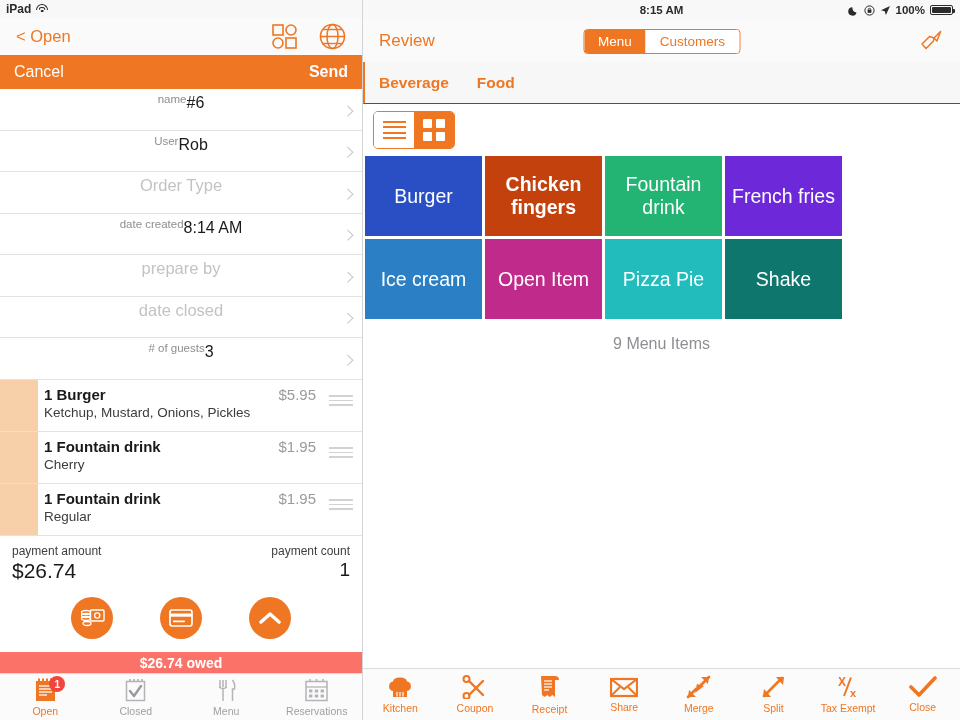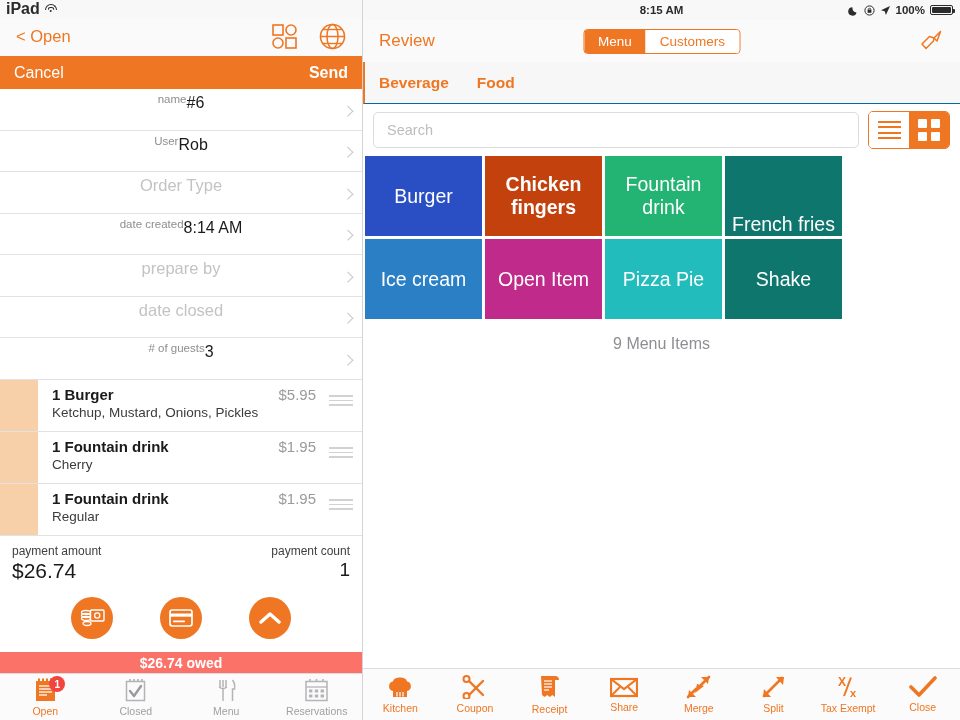--- a/index.html
+++ b/index.html
@@ -9,21 +9,21 @@
     background:#ffffff; overflow:hidden;
     -webkit-font-smoothing:antialiased;
   }
   #app { position:relative; width:960px; height:720px; display:flex; }
 
   
   #left { width:363px; height:720px; background:#fff; display:flex; flex-direction:column;
           border-right:1px solid #d4d4d4; position:relative; }
 
   .statusbar { height:20px; display:flex; align-items:center; background:#f8f8f8;
-               font-size:16px; color:#2b2b2b; font-weight:bold; padding:0 6px; }
+               font-size:12px; color:#2b2b2b; font-weight:bold; padding:0 6px; }
   .sb-left { display:flex; align-items:center; gap:5px; }
   .wifi-ic { display:inline-block; width:12px; height:10px; position:relative; }
   .wifi-ic i { position:absolute; border:1.4px solid #2b2b2b; border-bottom:none;
                border-radius:50% 50% 0 0 / 100% 100% 0 0; left:50%; transform:translateX(-50%); }
   .wifi-ic i:nth-child(1){ width:12px; height:6px; top:0; }
   .wifi-ic i:nth-child(2){ width:7px; height:3.5px; top:2.6px; }
   .wifi-ic i:nth-child(3){ width:2.6px;height:2.6px; top:5.6px; background:#2b2b2b;
                            border-radius:50%; border:none; }
 
   .navbar { height:42px; background:#fafafa; display:flex; align-items:center;
@@ -42,21 +42,21 @@
   .frow .lbl { font-size:11.5px; color:#8e8e93; line-height:13px; }
   .frow .val { font-size:16px; color:#1a1a1a; line-height:19px; }
   .frow.empty .ph { font-size:16.5px; color:#c3c3c6; }
   .chev { position:absolute; right:13px; top:50%; transform:translateY(-50%);
           width:8px; height:8px; border-right:1.6px solid #c7c7cc; border-top:1.6px solid #c7c7cc;
           rotate:45deg; }
 
   .items { flex:0 0 auto; overflow:hidden; }
   .oitem { height:52px; display:flex; border-bottom:1px solid #e2e2e2; background:#fff; }
   .oitem .stripe { width:38px; background:#f7cfa8; flex:0 0 38px; }
-  .oitem .body { flex:1; padding:6px 10px 0 14px; position:relative; }
+  .oitem .body { flex:1; padding:6px 10px 0 6px; position:relative; }
   .oitem .r1 { display:flex; justify-content:space-between; align-items:baseline; padding-right:36px; }
   .oitem .nm { font-size:15px; font-weight:bold; color:#1a1a1a; }
   .oitem .pr { font-size:15px; color:#9a9a9f; }
   .oitem .mods { font-size:13.5px; color:#3c3c3c; margin-top:2px; }
   .handle { position:absolute; right:9px; top:15px; width:24px; }
   .handle i { display:block; height:1.6px; background:#d2d2d4; margin-bottom:3px; }
 
   .paybox { padding:8px 12px 0 12px; }
   .payrow { display:flex; justify-content:space-between; }
   .payrow .lbl { font-size:12px; color:#404040; }
@@ -430,23 +430,20 @@
         </svg>
       </span>
     </div>
 
     <div class="cattabs">
       <span>Beverage</span>
       <span>Food</span>
     </div>
 
     <div class="searchrow">
-      <div class="searchbox">
-        <span>Search</span>
-      </div>
       <div class="viewtog">
         <div class="vt list">
           <i></i>
             <i></i>
             <i></i>
             <i></i>
         </div>
         <div class="vt grid">
           <span class="g">
               <i></i>
@@ -461,21 +458,21 @@
     <div class="tiles">
       <div class="tile" style="background: rgb(42, 79, 196);">
           <span>Burger</span>
         </div>
       <div class="tile" style="background: #c2410c; font-weight: bold;">
           <span>Chicken fingers</span>
         </div>
       <div class="tile" style="background: rgb(35, 180, 115);">
           <span>Fountain drink</span>
         </div>
-      <div class="tile" style="background: #0f766e; align-items: flex-end;">
+      <div class="tile" style="background: #6d28d9;">
           <span>French fries</span>
         </div>
       <div class="tile" style="background: rgb(43, 127, 196);">
           <span>Ice cream</span>
         </div>
       <div class="tile" style="background: rgb(192, 42, 138);">
           <span>Open Item</span>
         </div>
       <div class="tile" style="background: rgb(34, 188, 188);">
           <span>Pizza Pie</span>

